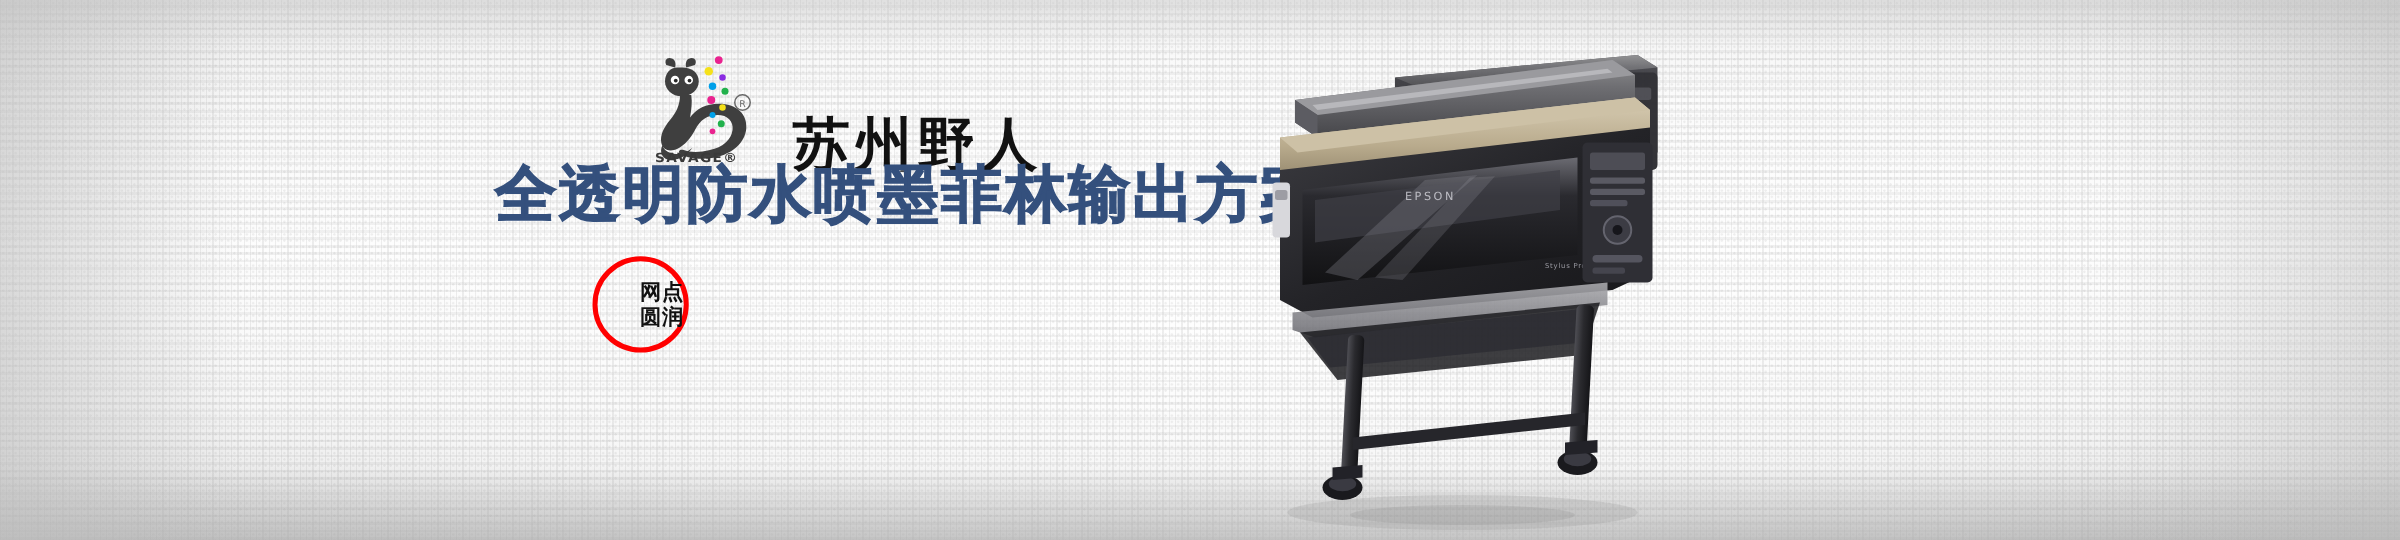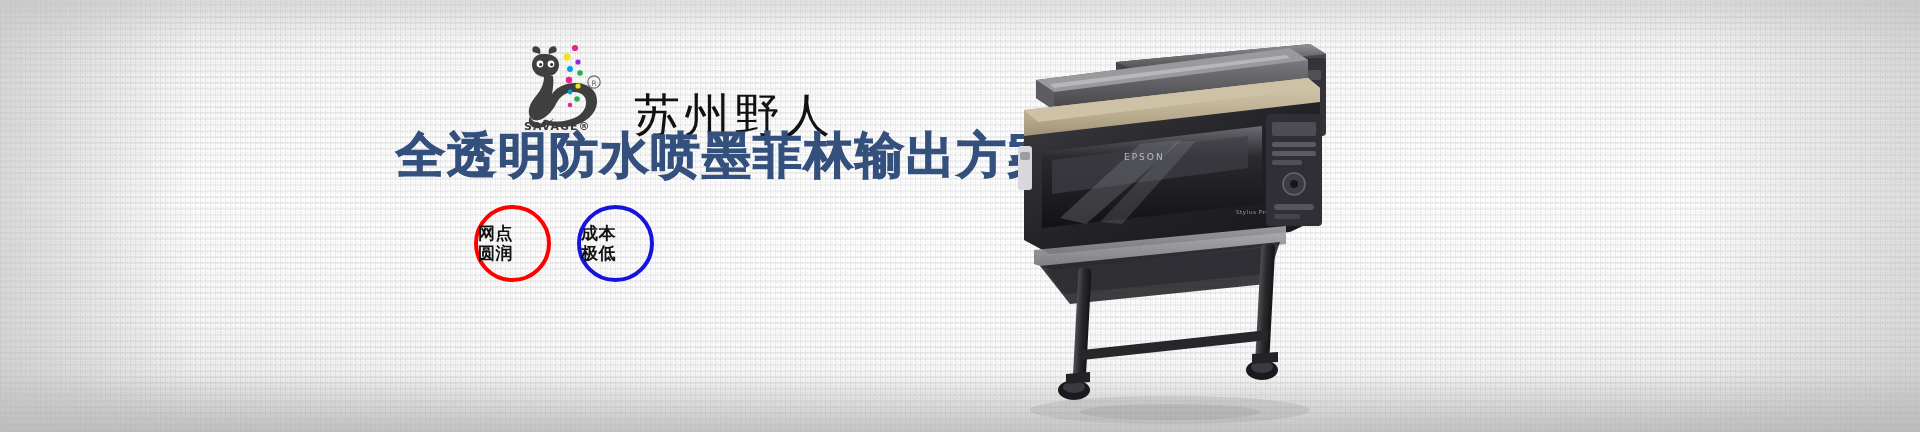--- a/index.html
+++ b/index.html
@@ -51,21 +51,21 @@
   }
   .logo-mark{position:relative;width:96px;height:100px;}
   .logo-mark svg{display:block;}
   .logo-sub{
     position:absolute;left:4px;top:78px;width:92px;
     font-size:11px;font-weight:700;letter-spacing:1px;
     color:#3a3a3a;font-family:"DejaVu Sans","Liberation Sans",sans-serif;
     transform:scaleY(.92);
   }
   .brand-name{
-    font-size:46px;line-height:1;font-weight:400;color:#111;
+    font-size:46px;line-height:1;font-weight:700;color:#111;
     letter-spacing:4px;
     padding-bottom:4px;
     font-family:"DejaVu Sans","Liberation Sans",sans-serif;
   }
 
   
   .headline{
     position:absolute;left:396px;top:131px;
     font-size:49px;line-height:1;font-weight:700;
     color:#34507d;letter-spacing:2px;
@@ -75,21 +75,21 @@
   }
 
   
   .badges{
     position:absolute;left:474px;top:205px;
     display:flex;align-items:center;gap:26px;
   }
   .badge{
     width:69px;height:69px;border-radius:50%;
     border:4px solid #000;
-    display:flex;flex-direction:column;align-items:flex-start;justify-content:center;
+    display:flex;flex-direction:column;align-items:flex-end;justify-content:center;
     background:transparent;
     font-family:Liberation Serif, serif;
   }
   .badge span{
     display:block;font-size:17px;line-height:1.16;font-weight:700;color:#111;
     letter-spacing:0.5px;white-space:nowrap;
   }
 
   
   .printer{position:absolute;left:990px;top:18px;width:440px;height:420px;}
@@ -156,24 +156,20 @@
 
     <div class="badges">
 
       <div class="badge" style="border-color:#ff0000">
         <span>网点</span>
         <span>圆润</span>
       </div>
 
 
 
-      <div class="badge" style="border-color:#1414e0">
-        <span>成本</span>
-        <span>极低</span>
-      </div>
 
     </div>
   </div>
 
   <div class="printer">
     <svg width="440" height="420" viewBox="0 0 440 420" aria-hidden="true">
       <defs>
         <linearGradient id="bodyTop" x1="0" y1="0" x2="0" y2="1">
           <stop offset="0%" stop-color="#8e8e90"></stop>
           <stop offset="35%" stop-color="#6e6e72"></stop>

